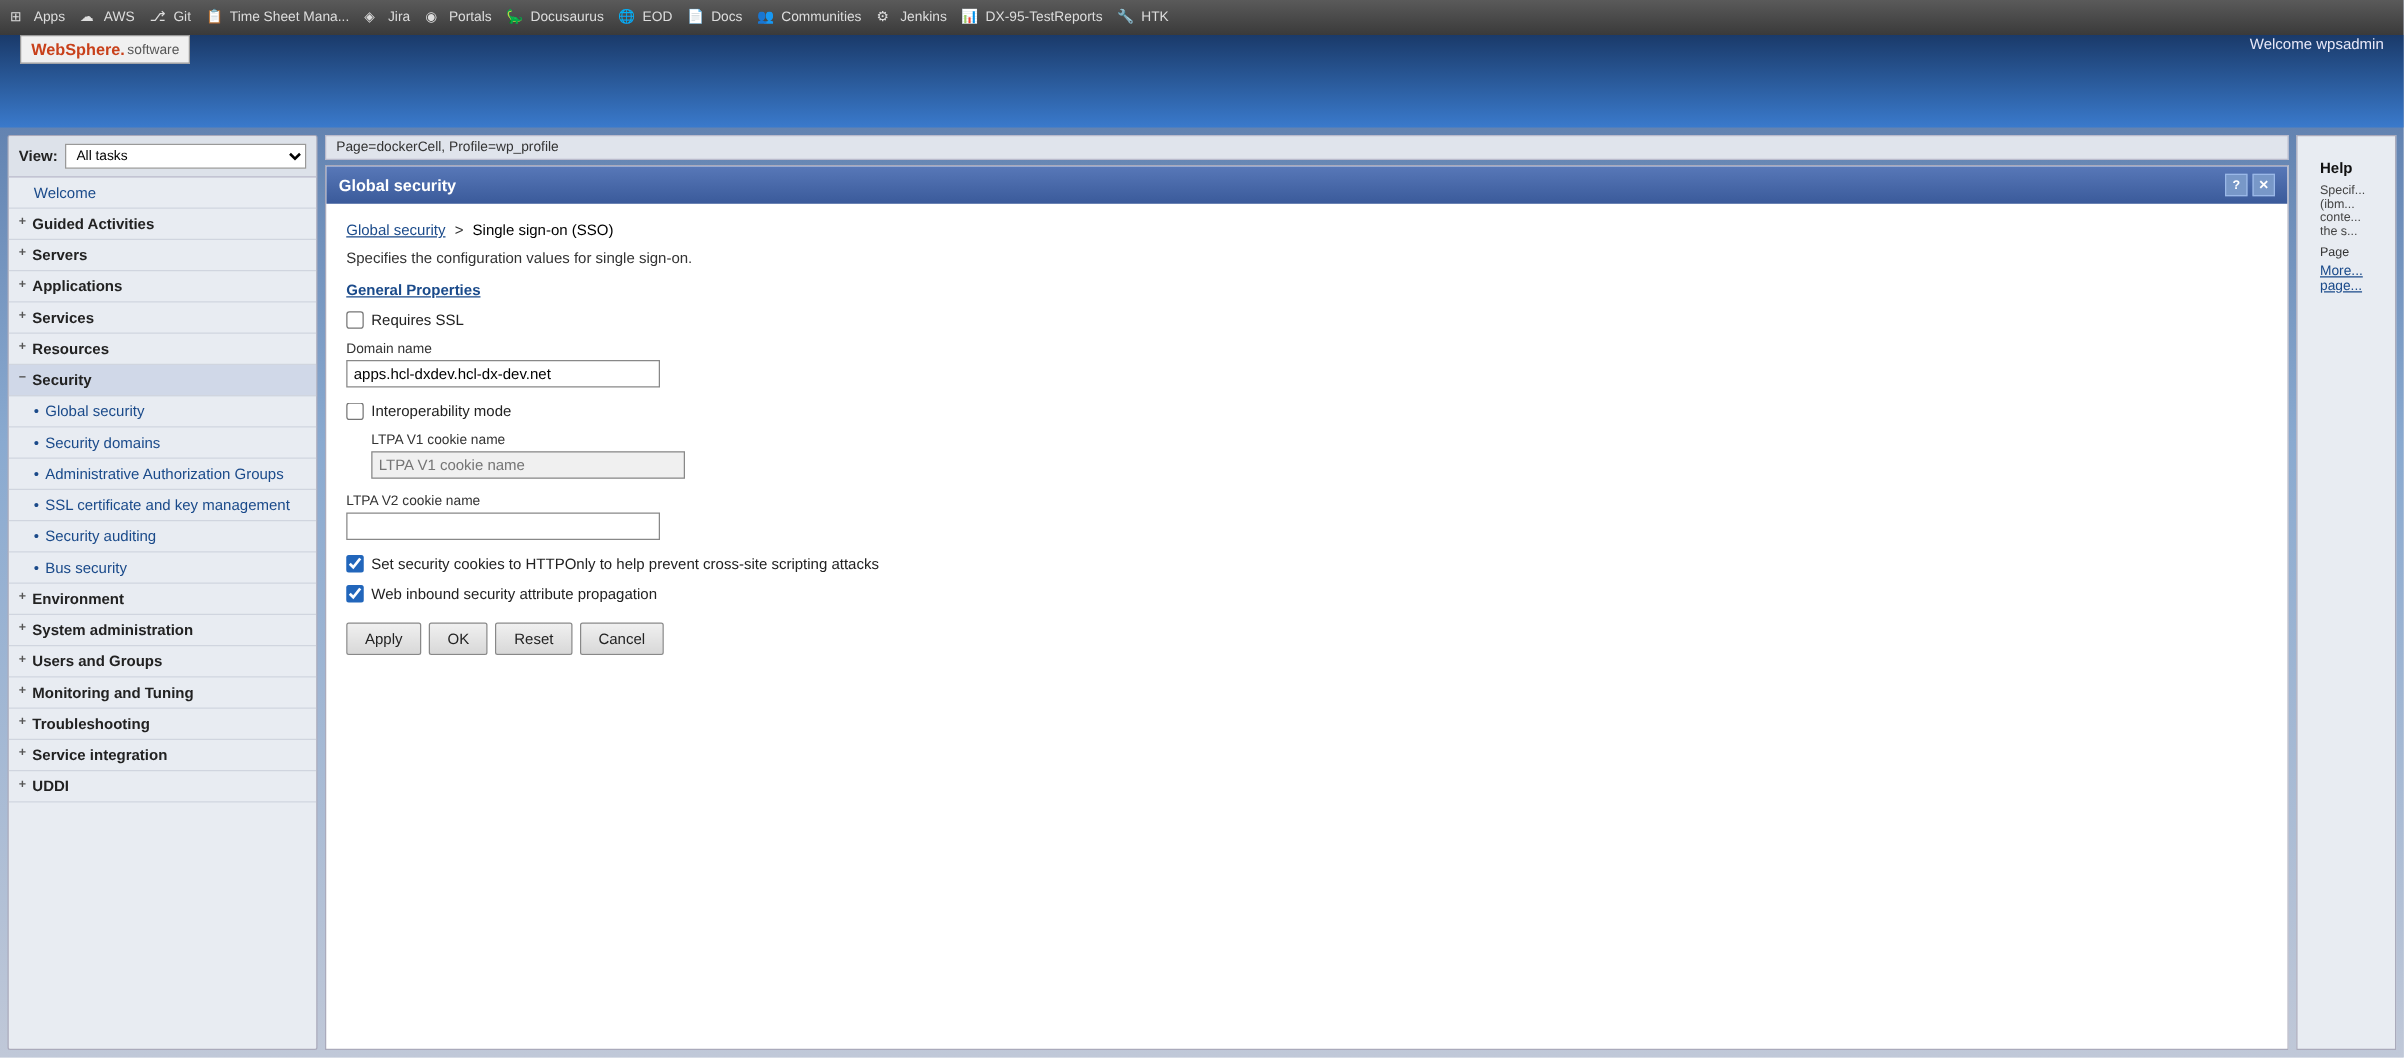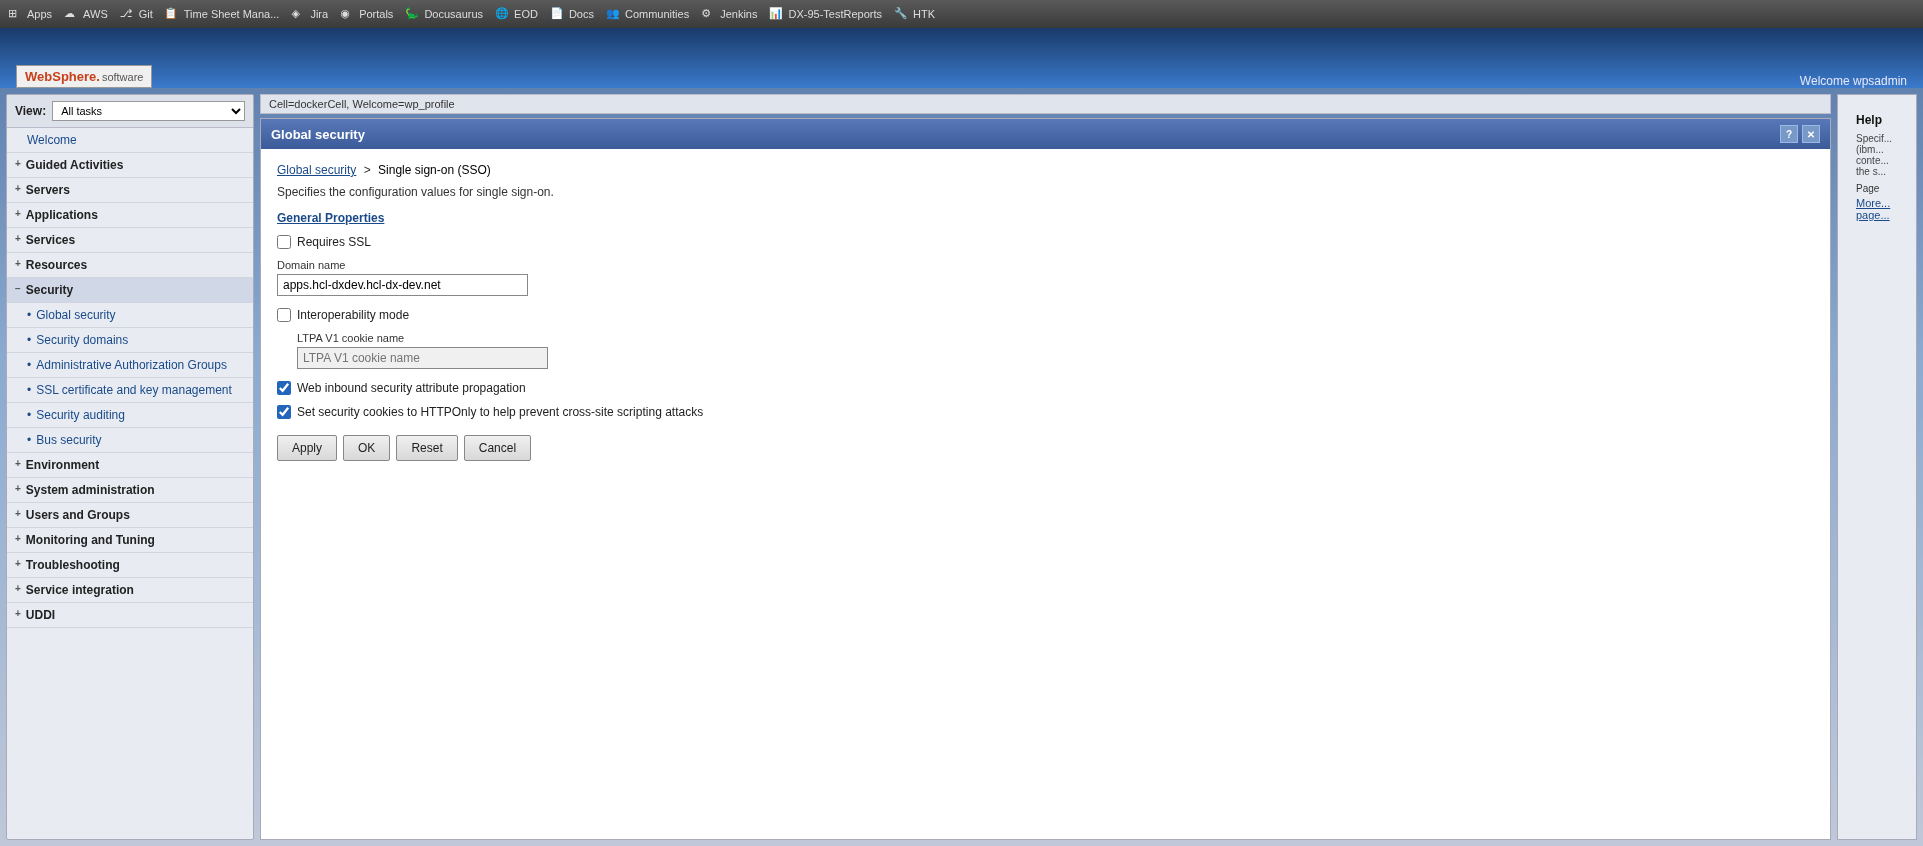--- a/index.html
+++ b/index.html
@@ -34,23 +34,23 @@
     .app-wrapper {
       display: flex;
       flex-direction: column;
       height: calc(100vh - 28px);
       background: linear-gradient(180deg, #5878a8 0%, #8aaad0 40%, #c0c8d8 100%);
     }
 
     
     .app-header {
       background: linear-gradient(180deg, #1a3a6a 0%, #2a5a9a 50%, #3a7acc 100%);
-      height: 60px;
-      display: flex;
-      align-items: flex-end;
+      height: 74px;
+      display: flex;
+      align-items: flex-start;
       padding: 0 16px;
       justify-content: space-between;
     }
     .logo-area {
       display: flex;
       align-items: center;
     }
     .logo-box {
       background: #f0f0f0;
       border: 1px solid #999;
@@ -459,21 +459,21 @@
       </div>
       <div class="nav-item top-level">
         <span class="expand-icon"></span>
         <span>UDDI</span>
       </div>
     </div>
 
     <div class="main-panel">
 
       <div class="breadcrumb-bar">
-        <span>Cell=dockerCell, Welcome=wp_profile</span>
+        <span>Page=dockerCell, Profile=wp_profile</span>
       </div>
 
       <div class="content-panel">
 
         <div class="panel-header">
           <span>Global security</span>
           <div class="panel-header-icons">
             <div class="panel-header-btn">?</div>
             <div class="panel-header-btn">✕</div>
           </div>
@@ -505,29 +505,33 @@
           <div class="checkbox-row">
             <input type="checkbox" id="interop_mode" style="">
             <label for="interop_mode">Interoperability mode</label>
           </div>
 
           <div class="field-group" style="padding-left: 20px;">
             <div class="field-label">LTPA V1 cookie name</div>
             <input type="text" class="field-input disabled" disabled="" placeholder="LTPA V1 cookie name" style="">
           </div>
 
+          <div class="field-group">
+            <div class="field-label">LTPA V2 cookie name</div>
+            <input type="text" class="field-input" value="" style="">
+          </div>
+
+          <div class="checkbox-row">
+            <input type="checkbox" id="set_security_cookies" checked="" style="">
+            <label for="set_security_cookies">Set security cookies to HTTPOnly to help prevent cross-site scripting attacks</label>
+          </div>
 
           <div class="checkbox-row">
             <input type="checkbox" id="web_inbound" checked="" style="">
             <label for="web_inbound">Web inbound security attribute propagation</label>
-          </div>
-
-          <div class="checkbox-row">
-            <input type="checkbox" id="set_security_cookies" checked="" style="">
-            <label for="set_security_cookies">Set security cookies to HTTPOnly to help prevent cross-site scripting attacks</label>
           </div>
 
           <div class="button-row">
             <button class="btn">Apply</button>
             <button class="btn">OK</button>
             <button class="btn">Reset</button>
             <button class="btn">Cancel</button>
           </div>
         </div>
       </div>

